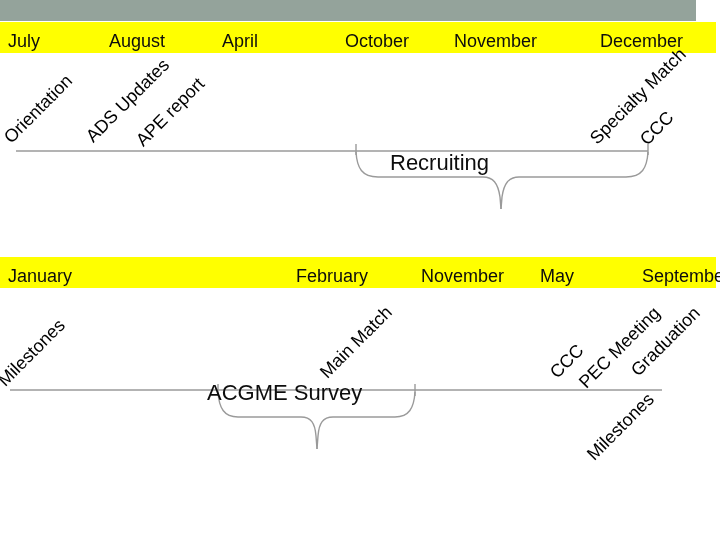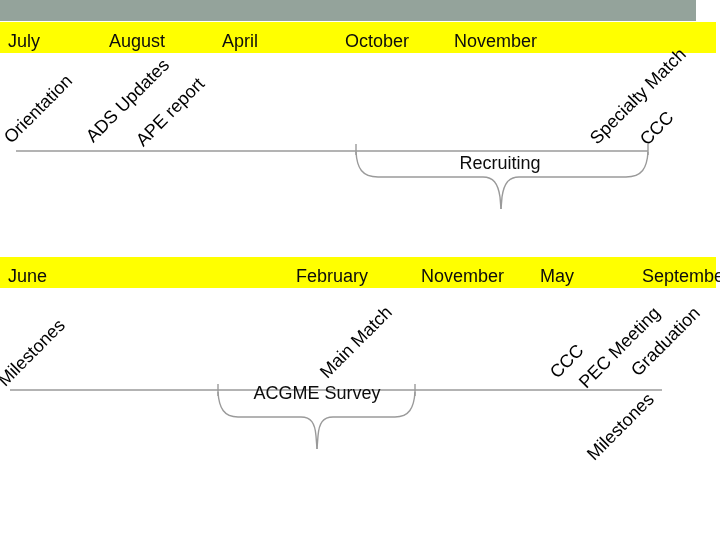--- a/index.html
+++ b/index.html
@@ -21,40 +21,41 @@
     font-size:18px;color:#0d0d0d;white-space:nowrap;
   }
   
   .rot{
     position:absolute;height:20px;line-height:20px;font-size:18px;
     white-space:nowrap;transform-origin:0 100%;transform:rotate(-45deg);
     color:#000;
   }
   
   .brace-label{
-    position:absolute;width:220px;text-align:center;
-    font-size:18px;line-height:20px;color:#0d0d0d;white-space:nowrap;
+    position:absolute;width:220px;
+    font-size:22px;line-height:20px;color:#0d0d0d;white-space:nowrap;
   }
   svg{position:absolute;left:0;top:0;}
 </style>
 </head>
 <body>
 
 <div class="abs topbar"></div>
 
 <div class="abs band band-top">
   <span class="month" style="left:8px">July</span>
   <span class="month" style="left:109px">August</span>
   <span class="month" style="left:222px">April</span>
   <span class="month" style="left:345px">October</span>
   <span class="month" style="left:454px">November</span>
+  <span class="month" style="left:600px">December</span>
 </div>
 
 <div class="abs band band-bottom">
-  <span class="month" style="left:8px">June</span>
+  <span class="month" style="left:8px">January</span>
   <span class="month" style="left:296px">February</span>
   <span class="month" style="left:421px">November</span>
   <span class="month" style="left:540px">May</span>
   <span class="month" style="left:642px">September</span>
 </div>
 
 <svg width="720" height="540">
   <g stroke="#9a9a9a" stroke-width="1.4" fill="none">
 
     <line x1="16" y1="151" x2="648" y2="151"></line>

